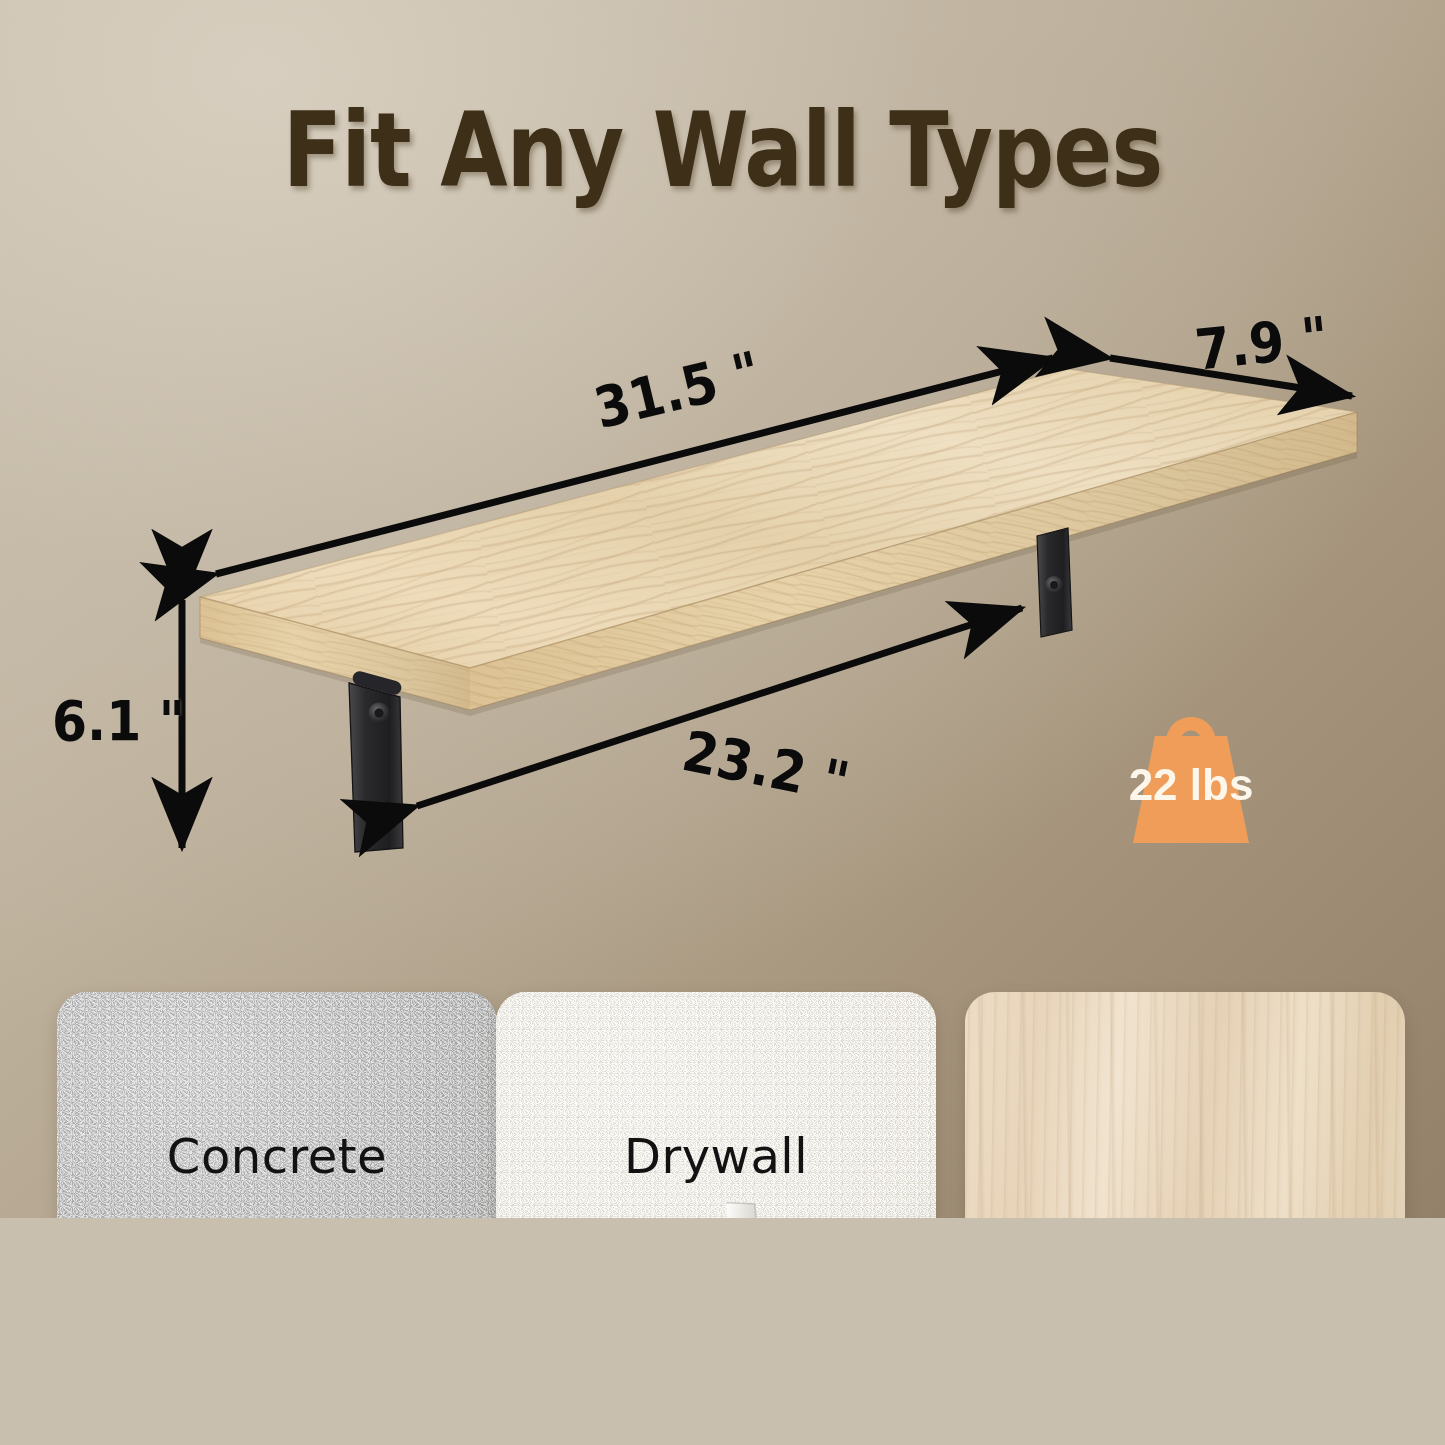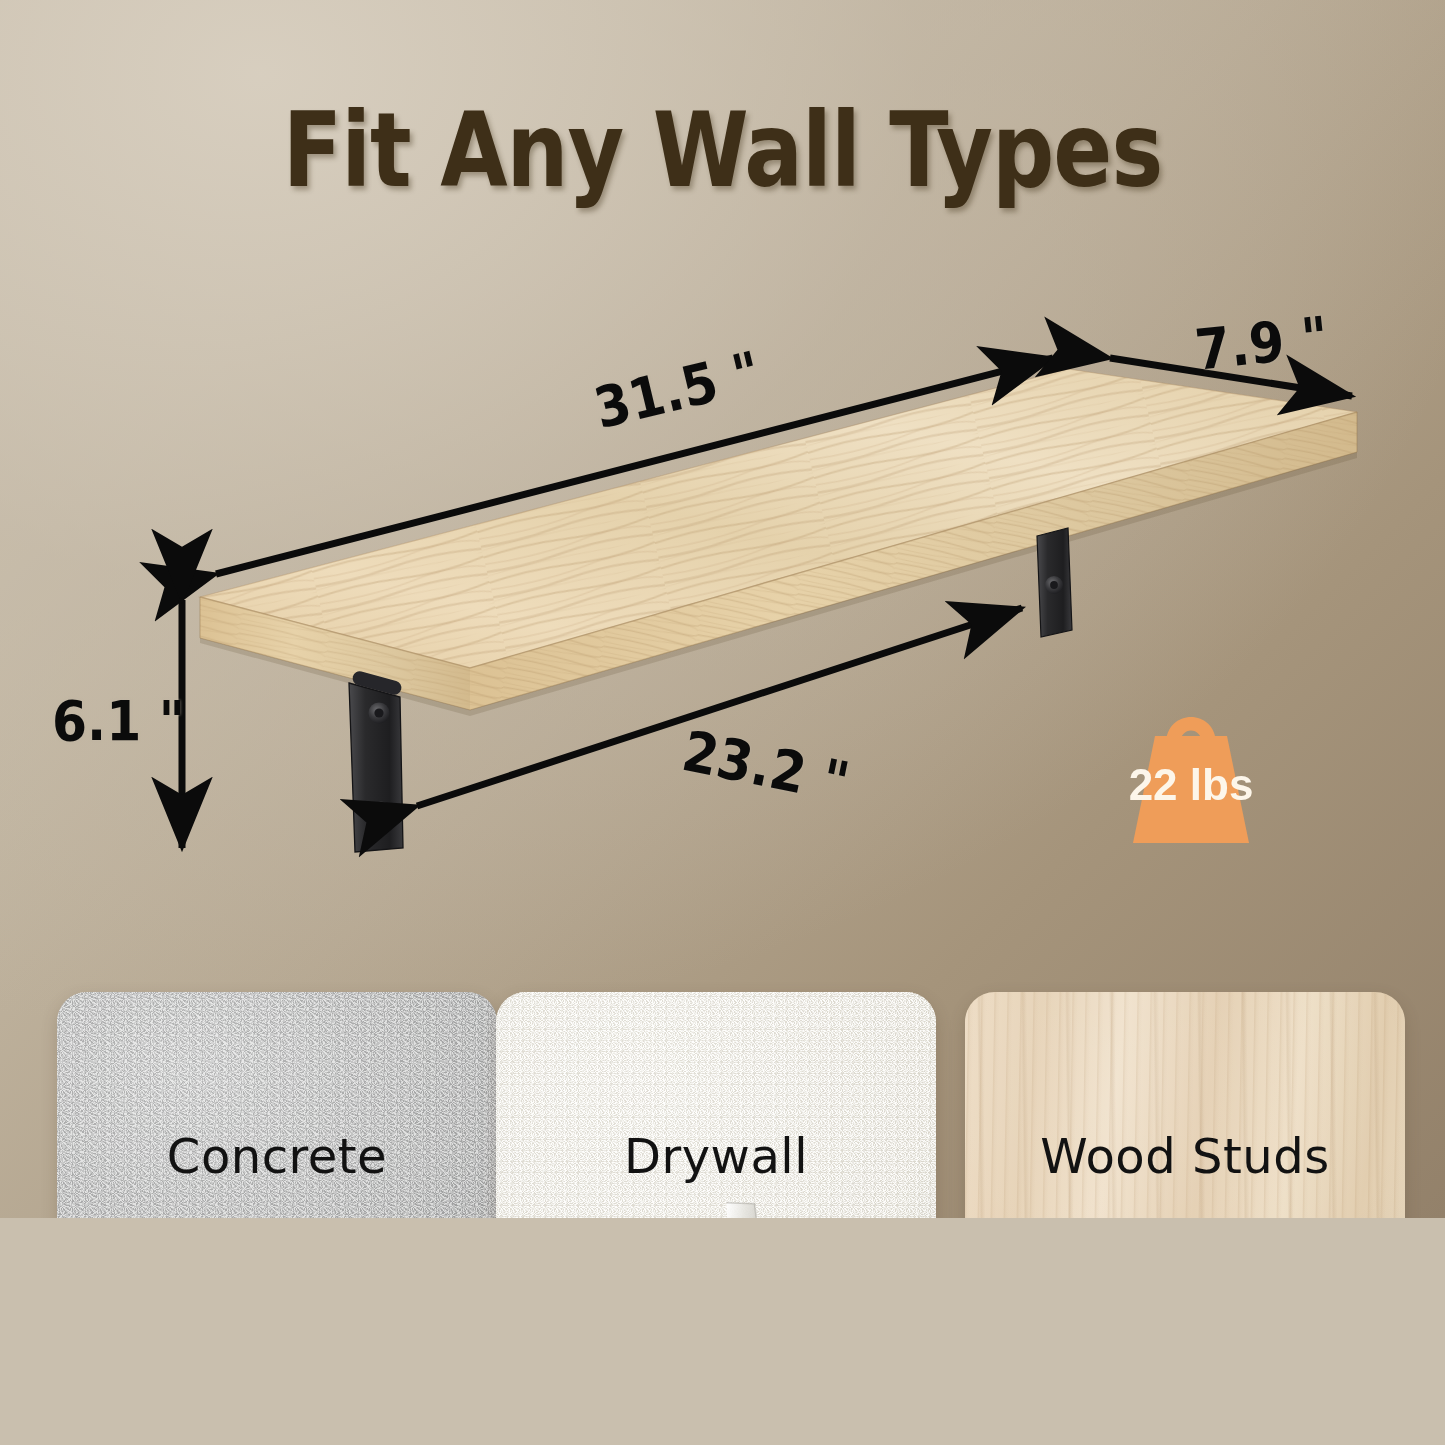--- a/index.html
+++ b/index.html
@@ -309,21 +309,20 @@
       <g transform="rotate(6 238 292)">
         <path d="M222,212 L250,210 L256,236 L240,246 L258,250 L252,276 L238,284 L256,290 L250,318 L240,334 L236,300 L230,268 L226,240 Z" fill="url(#anch2)" opacity="0.92"></path>
         <path d="M222,212 L250,210 L256,236 L240,246 L258,250 L252,276 L238,284 L256,290 L250,318 L240,334" fill="none" stroke="rgba(160,158,150,0.45)" stroke-width="1.6"></path>
       </g>
     </svg>
   </div>
 
   <div class="panel" id="panel-wood">
     <div class="surf-wood panel-art"></div>
     <div class="panel-shade"></div>
-    <div class="panel-label">Wood Studs</div>
     <svg class="panel-art" width="440" height="424" viewBox="0 0 440 424">
       <defs>
         <linearGradient id="scw3" x1="0" y1="0" x2="1" y2="0">
           <stop offset="0" stop-color="#3b3b3e"></stop>
             <stop offset="0.45" stop-color="#101012"></stop>
             <stop offset="1" stop-color="#2a2a2d"></stop>
         </linearGradient>
       </defs>
       <g transform="rotate(12 195 300)">
         <ellipse cx="195" cy="236" rx="21" ry="9.5" fill="url(#scw3)"></ellipse>

